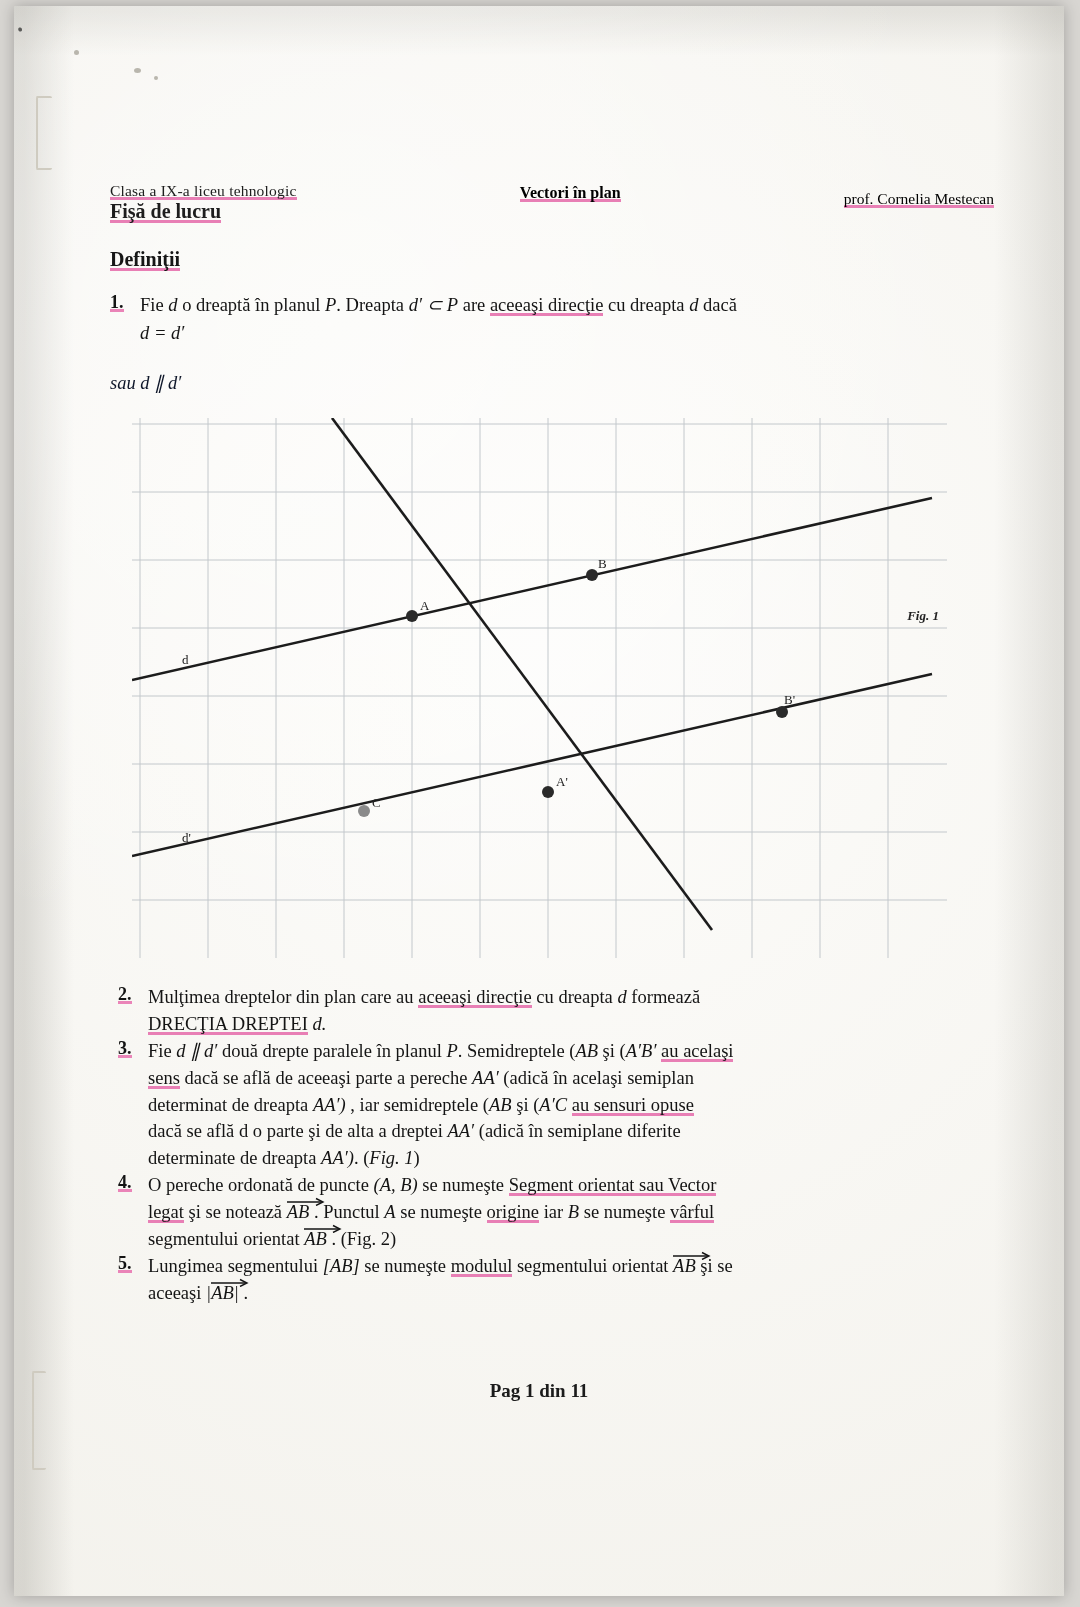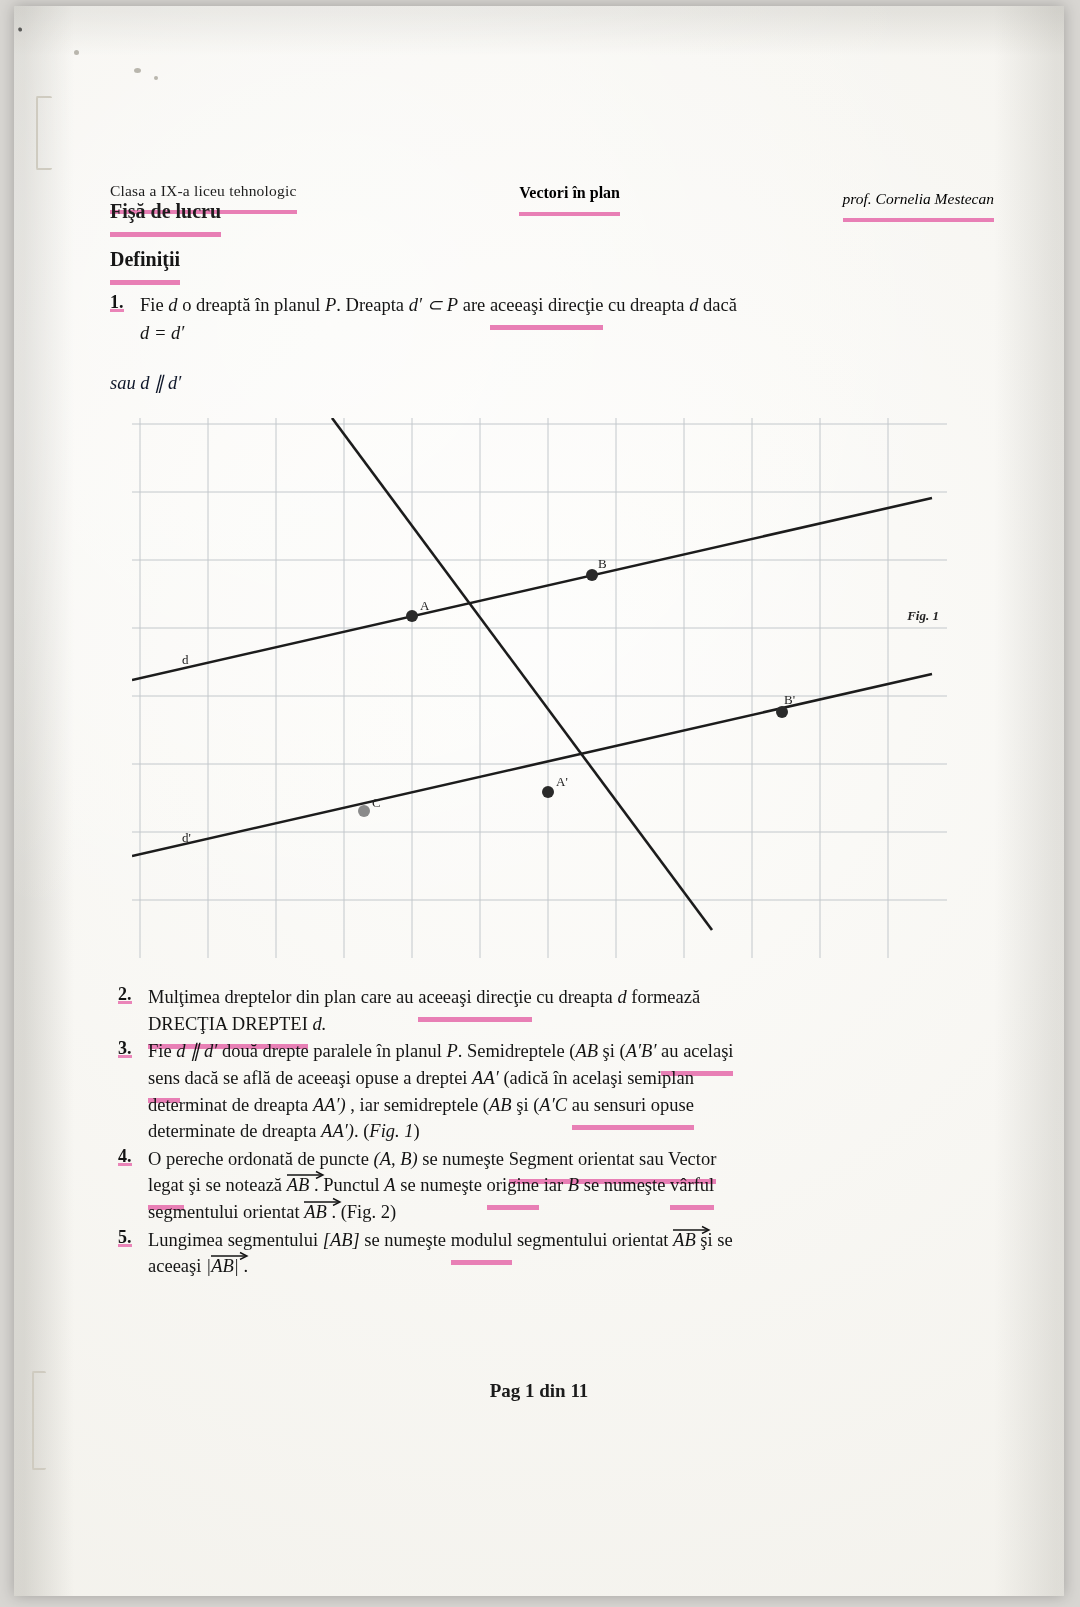--- a/index.html
+++ b/index.html
@@ -77,25 +77,25 @@
     right: 70px;
     display: flex;
     justify-content: space-between;
     align-items: flex-start;
     font-family: "Liberation Serif", serif;
   }
   .hdr-left { font-size: 15.5px; color: #1d1d1d; }
   .hdr-class { letter-spacing: .2px; }
   .hdr-fisa { font-size: 20px; font-weight: bold; margin-top: 0; }
   .hdr-center { font-size: 16px; font-weight: bold; margin-top: 2px; }
-  .hdr-right { font-size: 15.5px; margin-top: 8px; font-style: italic; }
+  .hdr-right { font-size: 15.5px; margin-top: 8px; }
 
   .u-pink {
     background-image: linear-gradient(transparent 86%, #e87fb5 86%, #e87fb5 100%);
-    padding-bottom: 15px;
+    padding-bottom: 1px;
   }
 
   .sec-title {
     position: absolute;
     left: 96px;
     top: 242px;
     font-size: 20px;
     font-weight: bold;
     color: #161616;
     text-align: right;
@@ -274,22 +274,23 @@
           <div class="txt">
             <span>Mulţimea dreptelor din plan care au </span><span class="u-pink bold">aceeaşi direcţie</span><span> cu dreapta </span><i>d</i><span> formează</span>
             <div><span class="u-pink bold">DRECŢIA DREPTEI</span><i> d.</i></div>
           </div>
         </div>
 
         <div class="item">
           <div class="num"><span>3.</span></div>
           <div class="txt">
             <span>Fie </span><i>d ∥ d′</i><span> două drepte paralele în planul </span><i>P</i><span>.  Semidreptele (</span><i>AB</i><span> şi (</span><i>A′B′</i><span>  </span><span class="u-pink bold">au acelaşi</span>
-            <div><span class="u-pink bold">sens</span><span> dacă se află de aceeaşi opuse a dreptei </span><i>AA′</i><span>  (adică în acelaşi semiplan</span></div>
+            <div><span class="u-pink bold">sens</span><span> dacă se află de aceeaşi parte a pereche </span><i>AA′</i><span>  (adică în acelaşi semiplan</span></div>
             <div><span>determinat de dreapta </span><i>AA′)</i><span> ,  iar semidreptele (</span><i>AB</i><span>  şi (</span><i>A′C</i><span>   </span><span class="u-pink bold">au sensuri opuse</span></div>
+            <div><span>dacă se află d o parte şi de alta a dreptei </span><i>AA′</i><span>  (adică în semiplane diferite</span></div>
             <div><span>determinate de dreapta </span><i>AA′)</i><span>. (</span><i class="bold">Fig. 1</i><span>)</span></div>
           </div>
         </div>
 
         <div class="item">
           <div class="num"><span>4.</span></div>
           <div class="txt">
             <span>O pereche ordonată de puncte </span><i>(A, B)</i><span>  se numeşte </span><span class="u-pink bold">Segment orientat sau Vector</span>
             <div><span class="u-pink bold">legat</span><span> şi se notează </span><span class="ovr"><i>AB</i><svg class="bar" viewBox="0 0 40 9" preserveAspectRatio="none">
                     <line x1="1" y1="5" x2="36" y2="5" stroke="#141414" stroke-width="1.4"></line>

